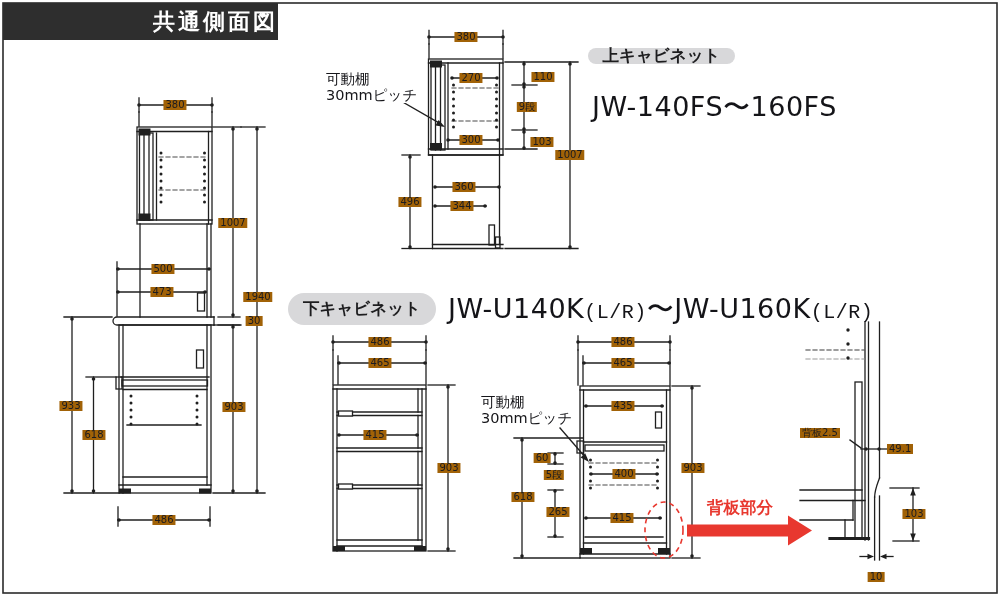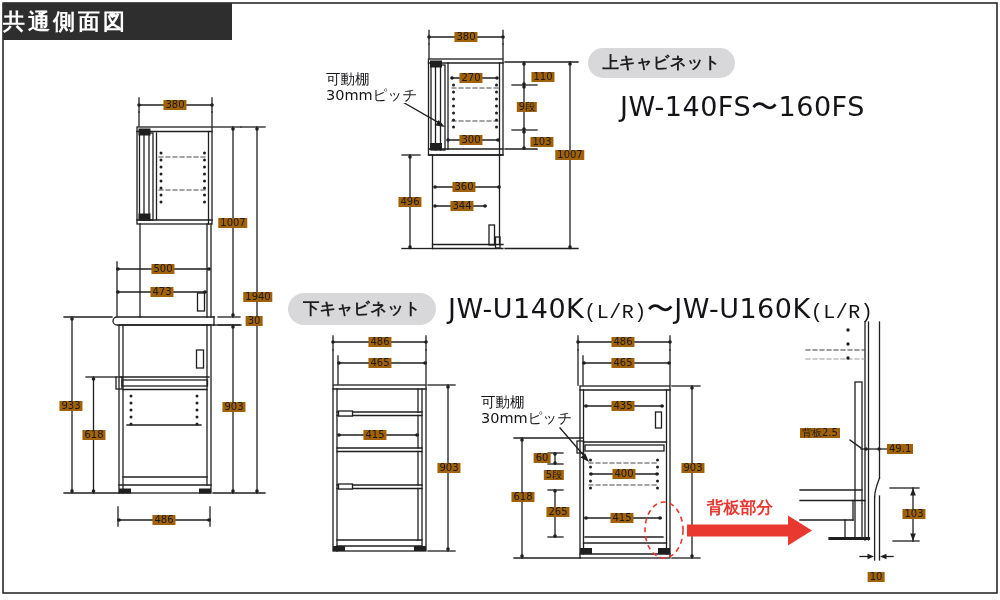--- a/index.html
+++ b/index.html
@@ -10,33 +10,33 @@
     position:absolute; transform:translate(-50%,-50%);
     font-size:10px; color:#1b1b20; background:#a16207; padding:0 2px;
     white-space:nowrap; line-height:1; z-index:3;
   }
   .dim.la { transform:translateY(-50%); }
   .note {
     position:absolute; font-size:14.5px; color:#16161a; line-height:1.12;
     background:#fff; white-space:nowrap; z-index:3; padding:0 1px;
   }
   .titlebox {
-    position:absolute; left:3px; top:3px; width:229px; height:37px;
-    background:#2e2e2e; color:#ffffff; display:flex; align-items:center; justify-content:flex-start;
+    position:absolute; left:3px; top:3px; width:275px; height:37px;
+    background:#2e2e2e; color:#ffffff; display:flex; align-items:center; justify-content:flex-end;
     font-size:22px; font-weight:bold; letter-spacing:3px; z-index:4;
   }
   .pill {
     position:absolute; background:#d8d8da; border-radius:999px;
     display:flex; align-items:center; justify-content:center;
     font-weight:bold; color:#1d1d1f; z-index:3;
   }
-  .pill.upper { left:588px; top:48px; width:147px; height:30px; font-size:16.5px; }
+  .pill.upper { left:588px; top:48px; width:147px; height:16px; font-size:16.5px; }
   .pill.lower { left:288px; top:293px; width:148px; height:32px; font-size:16.5px;justify-content:center; }
   .model { position:absolute; color:#141418; white-space:nowrap; z-index:3; }
-  .model.upper { left:592px; top:89px; font-size:27px; letter-spacing:0.5px;margin-left:28px; }
+  .model.upper { left:592px; top:89px; font-size:27px; letter-spacing:0.5px; }
   .model.lower { left:448px; top:291px; font-size:27px; letter-spacing:0.5px; }
   .model .sub { font-size:20px;font-family:Liberation Mono, monospace; }
   .redlabel { position:absolute; color:#e8382f; font-weight:bold; font-size:16.5px; white-space:nowrap; z-index:3;text-align:center; }
 </style>
 </head>
 <body>
 
 <div id="canvas">
 
   <svg class="art" width="1000" height="600" viewBox="0 0 1000 600">

